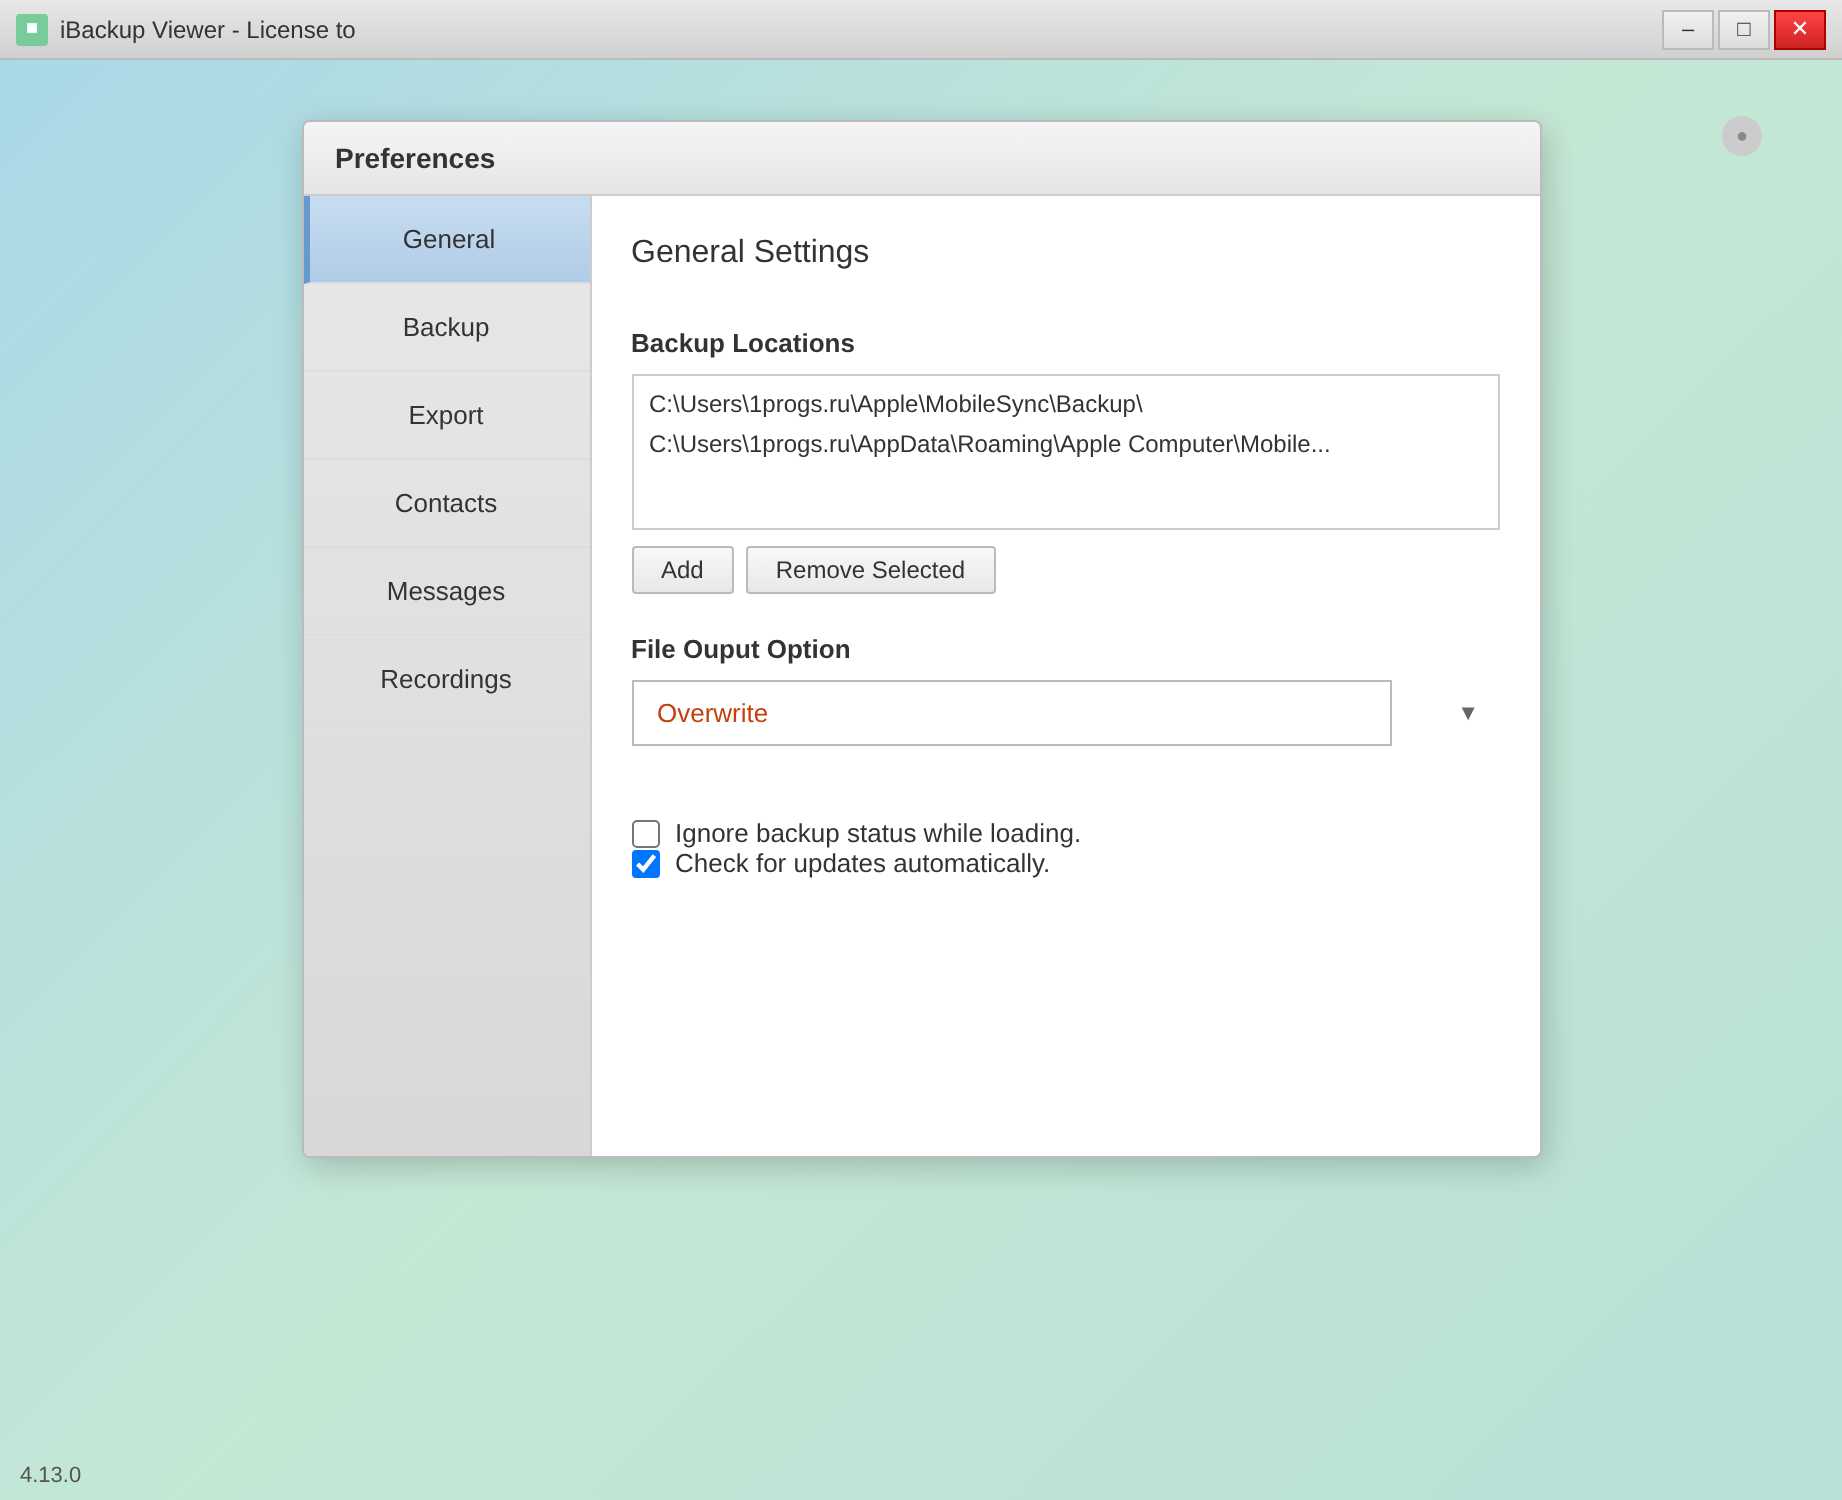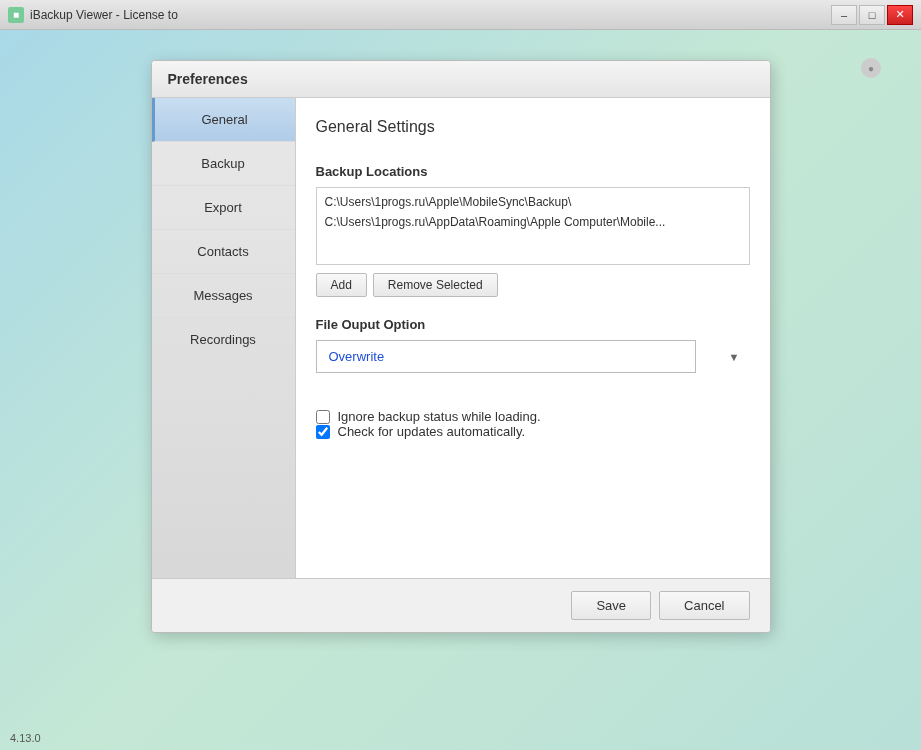--- a/index.html
+++ b/index.html
@@ -179,21 +179,21 @@
       position: relative;
       margin-top: 8px;
     }
 
     .dropdown-select {
       width: 380px;
       padding: 8px 12px;
       border: 1px solid #bbb;
       background: white;
       font-size: 13px;
-      color: #1d4ed8;
+      color: #c2410c;
       appearance: none;
       -webkit-appearance: none;
       cursor: pointer;
     }
 
     .dropdown-arrow {
       position: absolute;
       right: 10px;
       top: 50%;
       transform: translateY(-50%);
@@ -343,21 +343,17 @@
           </div>
           <div class="checkbox-row">
             <input type="checkbox" id="cb2" checked="" style="">
             <label for="cb2">Check for updates automatically.</label>
           </div>
         </div>
 
       </div>
     </div>
 
-    <div class="dialog-footer">
-      <button class="footer-btn">Save</button>
-      <button class="footer-btn">Cancel</button>
-    </div>
 
   </div>
 </div>
 
 <div class="version-bar">4.13.0</div>
 
 </body></html>

